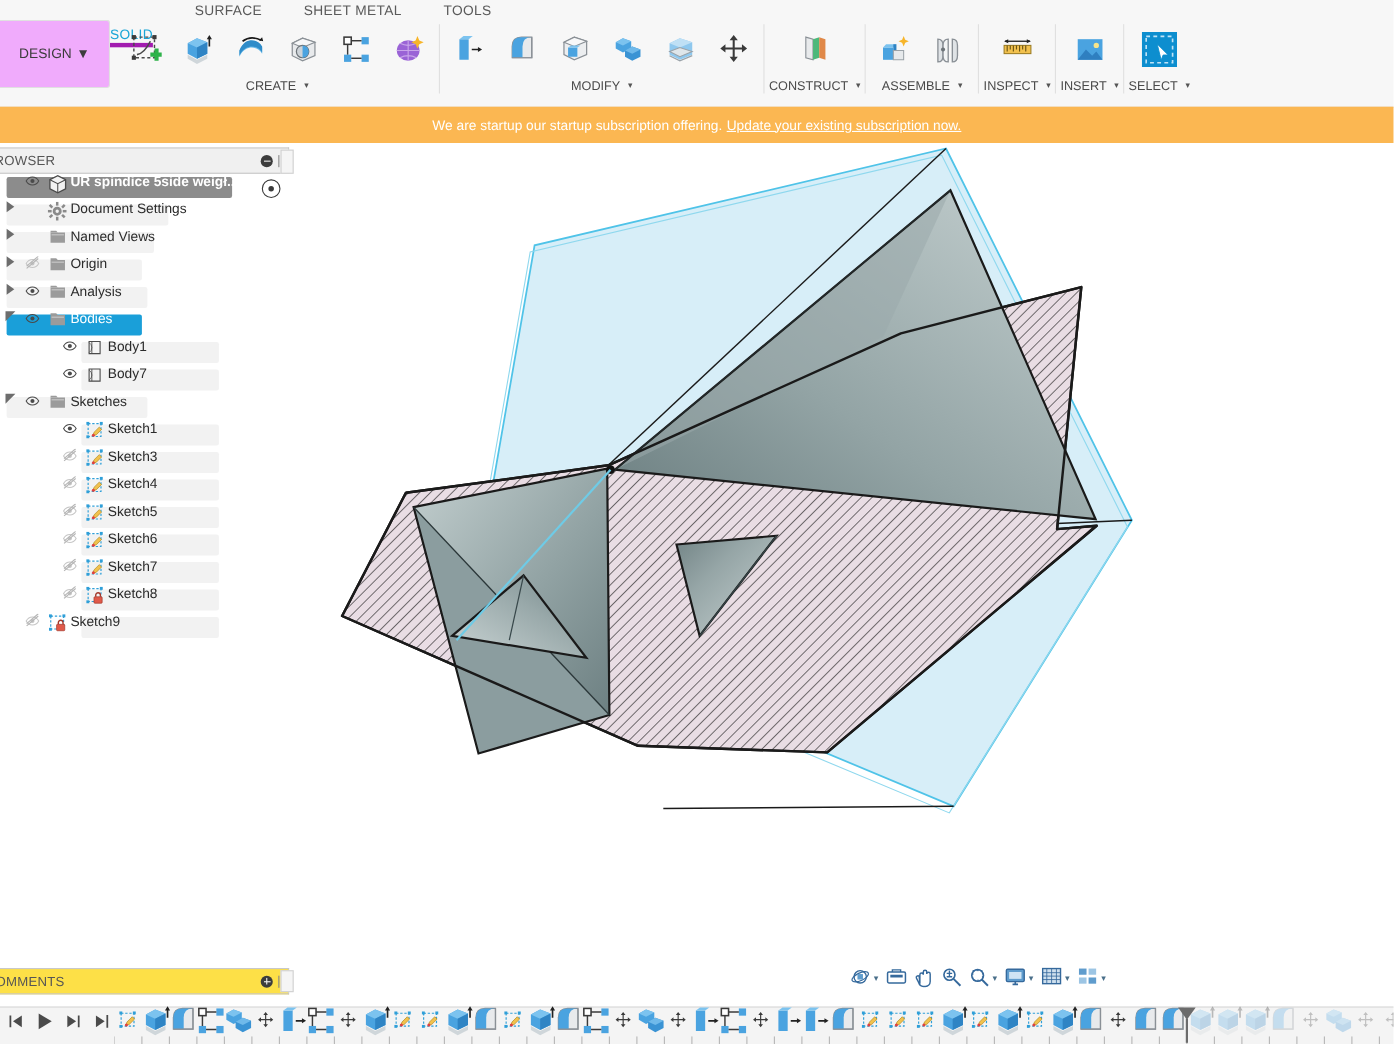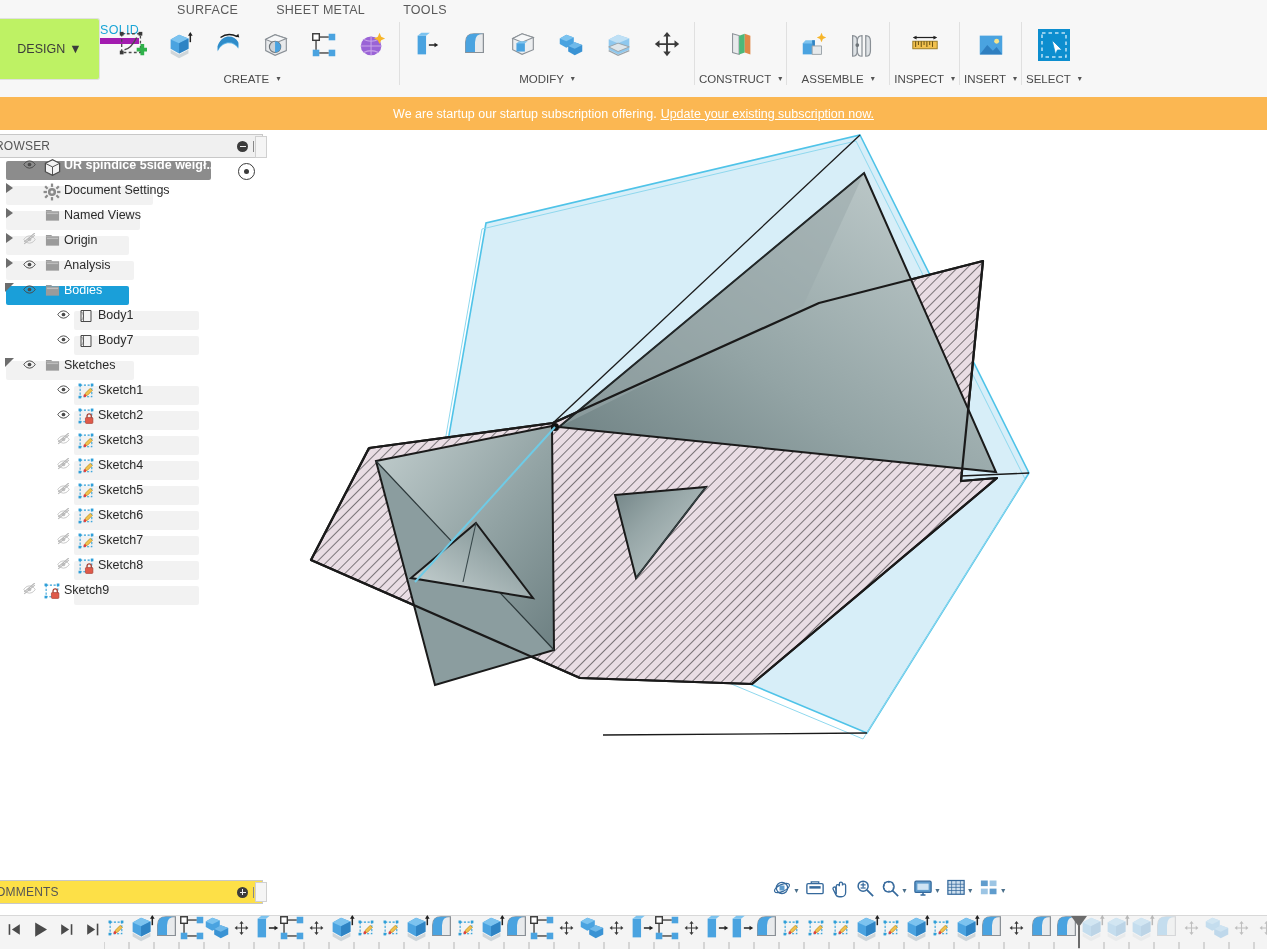--- a/index.html
+++ b/index.html
@@ -8,22 +8,22 @@
     font-family:"Liberation Sans", sans-serif;
     background:#ffffff;
     -webkit-font-smoothing:antialiased;
   }
   #app{position:relative;width:1267px;height:949px;}
 
   
   .ribbon{position:absolute;left:0;top:0;width:1267px;height:97px;background:#f7f7f7;border-bottom:1px solid #e2e2e2;}
   .tabs{position:absolute;left:100px;top:0;height:20px;display:flex;align-items:center;gap:0;}
   .tab{font-size:12.5px;color:#5a5a5a;letter-spacing:.3px;padding:2px 0;margin-right:38px;cursor:default;white-space:nowrap;}
-  .tab.active{color:#19a5d6;border-bottom:6px solid #a21caf;padding-bottom:1px;margin-top:44px;}
-  .design-box{position:absolute;left:0;top:18px;width:99px;height:60px;background:#bef264;border:1px solid #e0e0e0;border-left:none;border-radius:0 3px 3px 0;display:flex;align-items:center;justify-content:center;}
+  .tab.active{color:#19a5d6;border-bottom:4px solid #a21caf;padding-bottom:1px;margin-top:44px;}
+  .design-box{position:absolute;left:0;top:18px;width:99px;height:60px;background:#f0abfc;border:1px solid #e0e0e0;border-left:none;border-radius:0 3px 3px 0;display:flex;align-items:center;justify-content:center;}
   .design-box span{font-size:12.5px;color:#3c3c3c;}
   .caret{display:inline-block;font-size:8px;margin-left:4px;color:#555;vertical-align:2px;}
 
   .groups{position:absolute;left:105px;top:22px;height:72px;display:flex;align-items:flex-start;}
   .group{display:flex;flex-direction:column;align-items:center;position:relative;padding:0 4px;}
   .group + .group{border-left:1px solid #e0e0e0;}
   .grow{display:flex;align-items:center;gap:2px;height:50px;}
   .gbtn{width:46px;height:46px;display:flex;align-items:center;justify-content:center;cursor:default;border-radius:2px;}
   .glabel{font-size:11.5px;color:#4a4a4a;margin-top:1px;white-space:nowrap;}
 
@@ -516,44 +516,20 @@
             <svg width="17" height="17" viewBox="0 0 32 32">
               <rect x="4" y="4" width="22" height="22" fill="none" stroke="#2f9fd8" stroke-width="2" stroke-dasharray="4 3"></rect>
               <rect x="1" y="1" width="5" height="5" fill="#2f9fd8"></rect>
               <rect x="1" y="24" width="5" height="5" fill="#2f9fd8"></rect>
               <rect x="24" y="1" width="5" height="5" fill="#2f9fd8"></rect>
               <path d="M12 25l2-6 9-9 4 4-9 9z" fill="#f2c14e" stroke="#b08a1a" stroke-width="1.2"></path>
               <circle cx="13" cy="24" r="2.6" fill="#e04040"></circle>
             </svg>
           </span>
     <span class="lbl">Sketch1</span>
-
-  </div>
-        <div class="row" style="padding-left:34px">
-    <div class="rowbg" style="left:74px;width:125px"></div>
-    <span class="tw">
-            <span></span>
-          </span>
-    <span class="eye">
-            <span><svg width="17" height="13" viewBox="0 0 32 32">
-                <path d="M2 16s5-9 14-9 14 9 14 9-5 9-14 9S2 16 2 16z" fill="none" stroke="#4a4a4a" stroke-width="2.4"></path>
-                <circle cx="16" cy="16" r="4.6" fill="#4a4a4a"></circle>
-              </svg></span>
-          </span>
-    <span class="ic">
-            <svg width="17" height="17" viewBox="0 0 32 32">
-              <rect x="4" y="4" width="22" height="22" fill="none" stroke="#2f9fd8" stroke-width="2" stroke-dasharray="4 3"></rect>
-              <rect x="1" y="1" width="5" height="5" fill="#2f9fd8"></rect>
-              <rect x="24" y="1" width="5" height="5" fill="#2f9fd8"></rect>
-              <rect x="1" y="24" width="5" height="5" fill="#2f9fd8"></rect>
-              <rect x="14" y="18" width="14" height="11" rx="1.5" fill="#e05a4a" stroke="#a33a2c" stroke-width="1.2"></rect>
-              <path d="M17 18v-3a4 4 0 0 1 8 0v3" fill="none" stroke="#a33a2c" stroke-width="2.4"></path>
-            </svg>
-          </span>
-    <span class="lbl">Sketch2</span>
 
   </div>
         <div class="row" style="padding-left:34px">
     <div class="rowbg" style="left:74px;width:125px"></div>
     <span class="tw">
             <span></span>
           </span>
     <span class="eye">
             <span><svg width="17" height="13" viewBox="0 0 32 32">
                 <path d="M2 16s5-9 14-9 14 9 14 9-5 9-14 9S2 16 2 16z" fill="none" stroke="#c6c6c6" stroke-width="2.4"></path>

